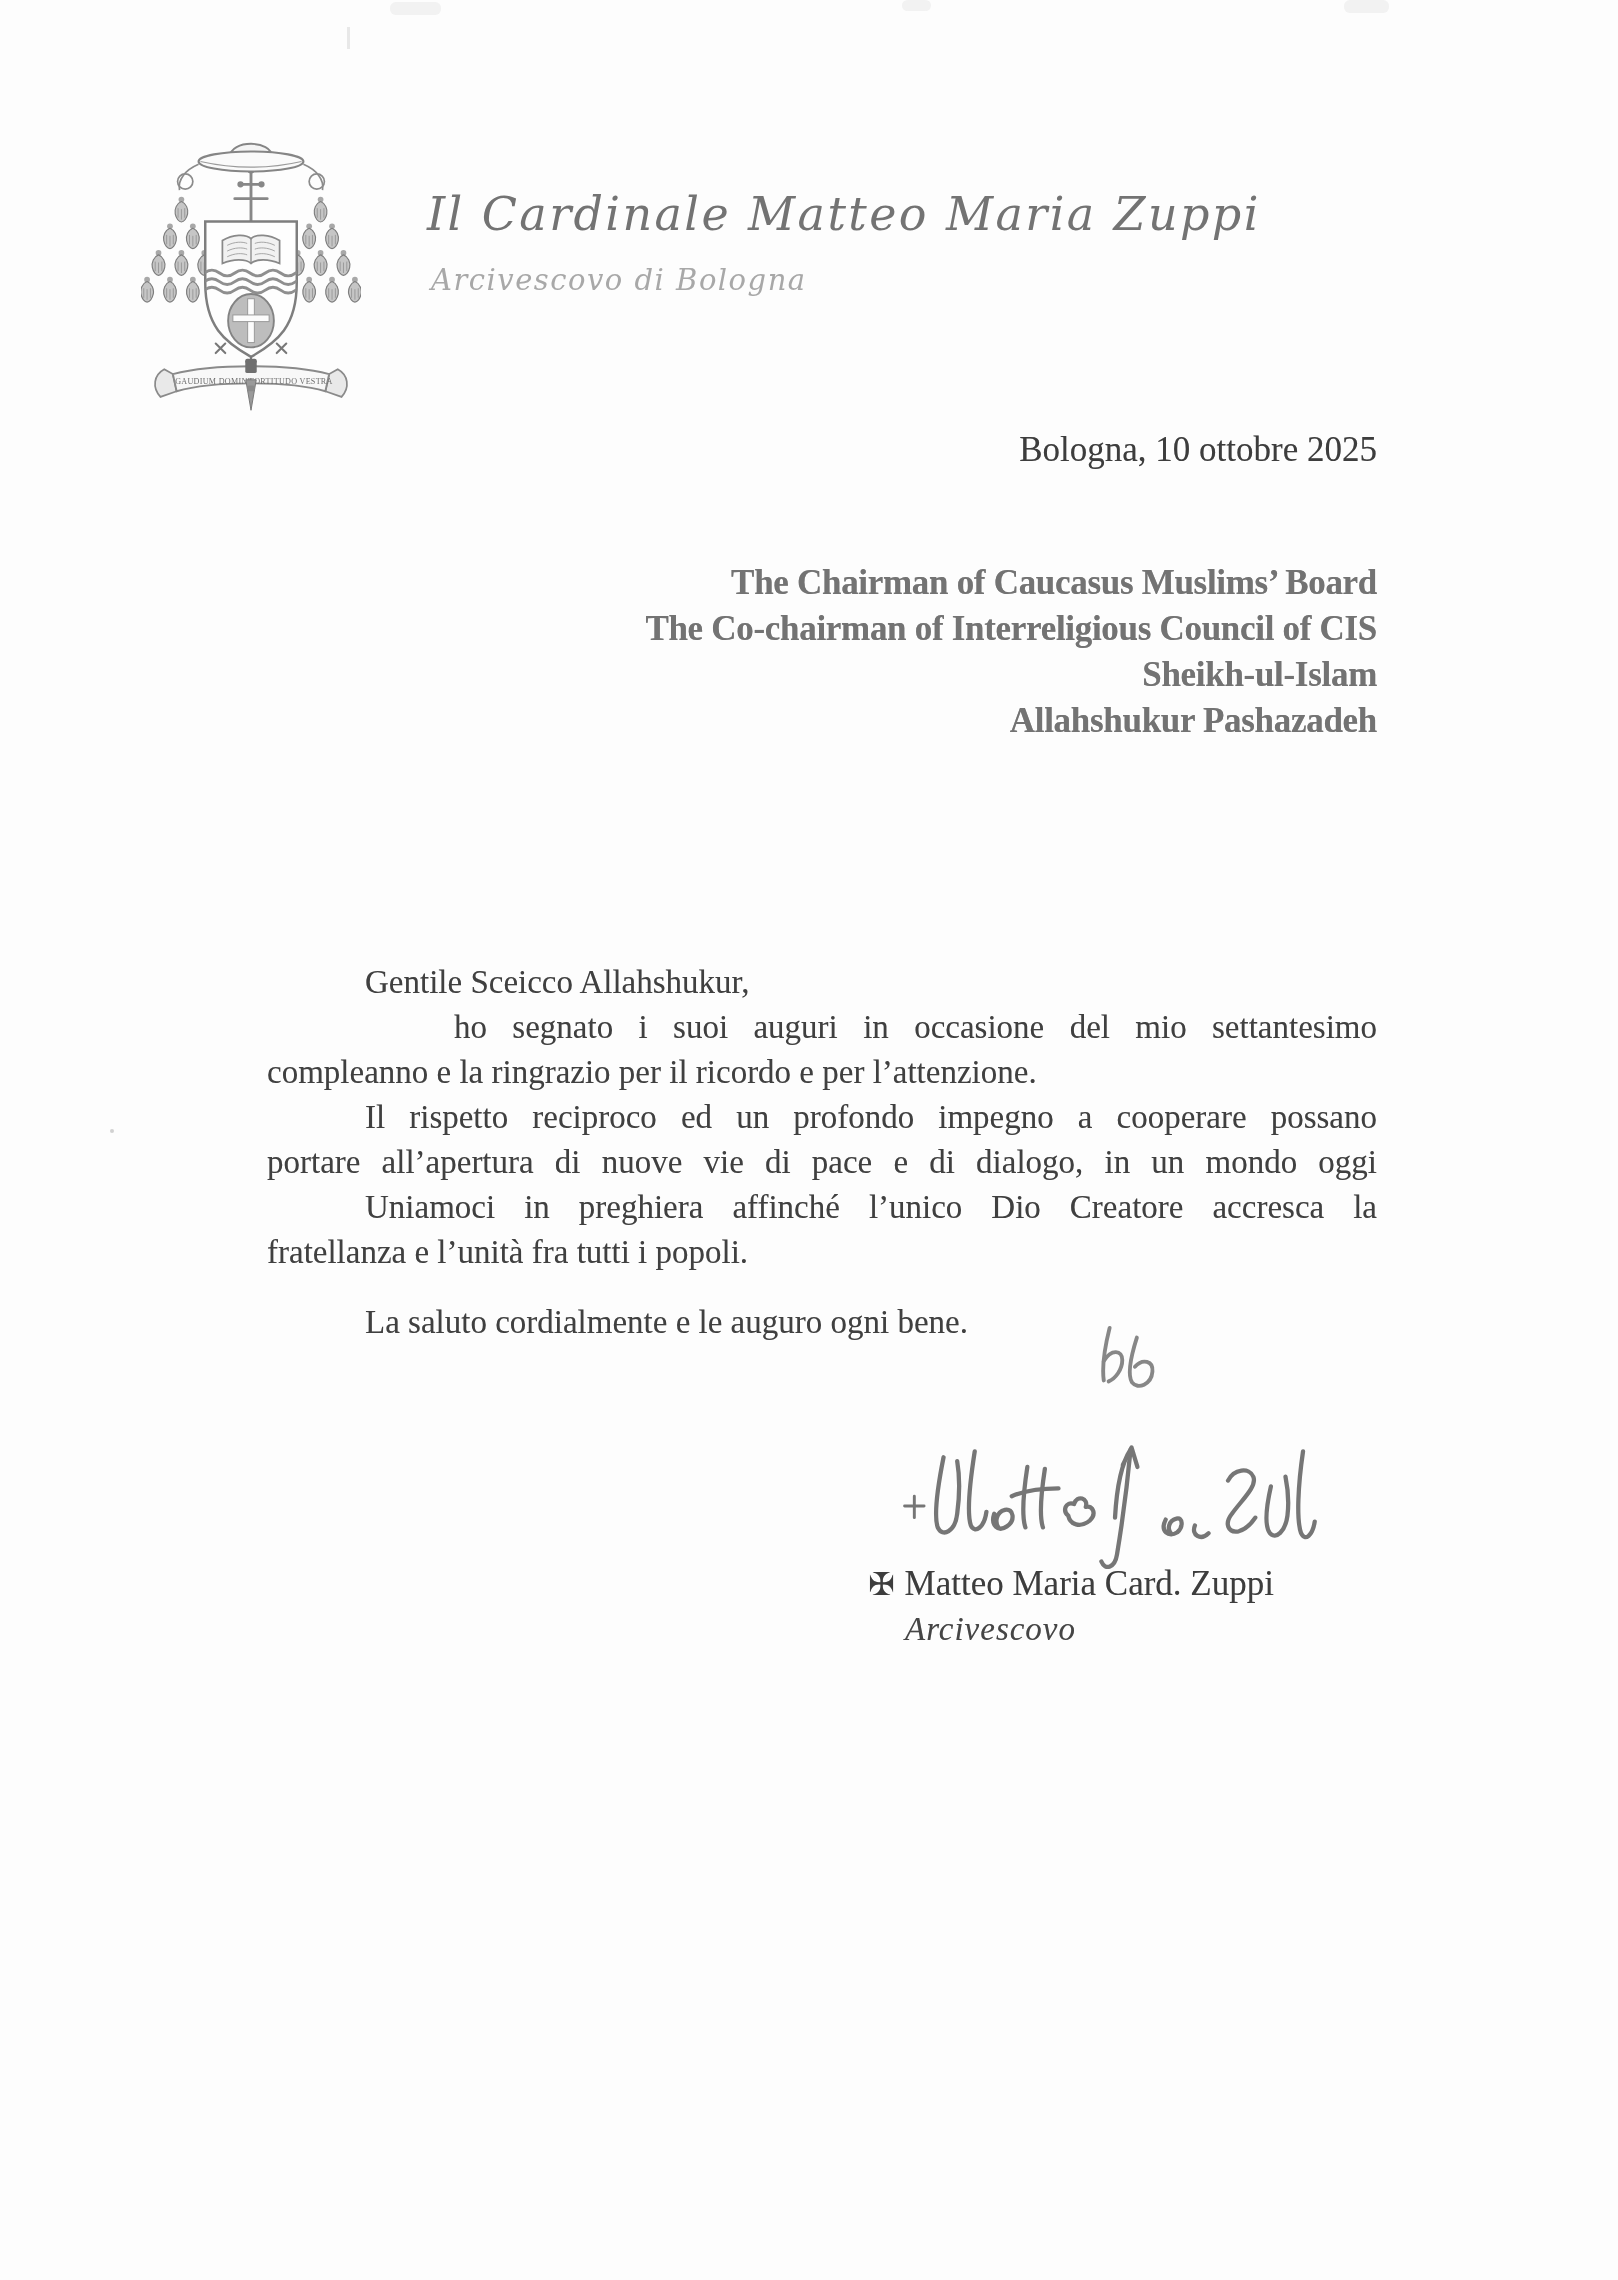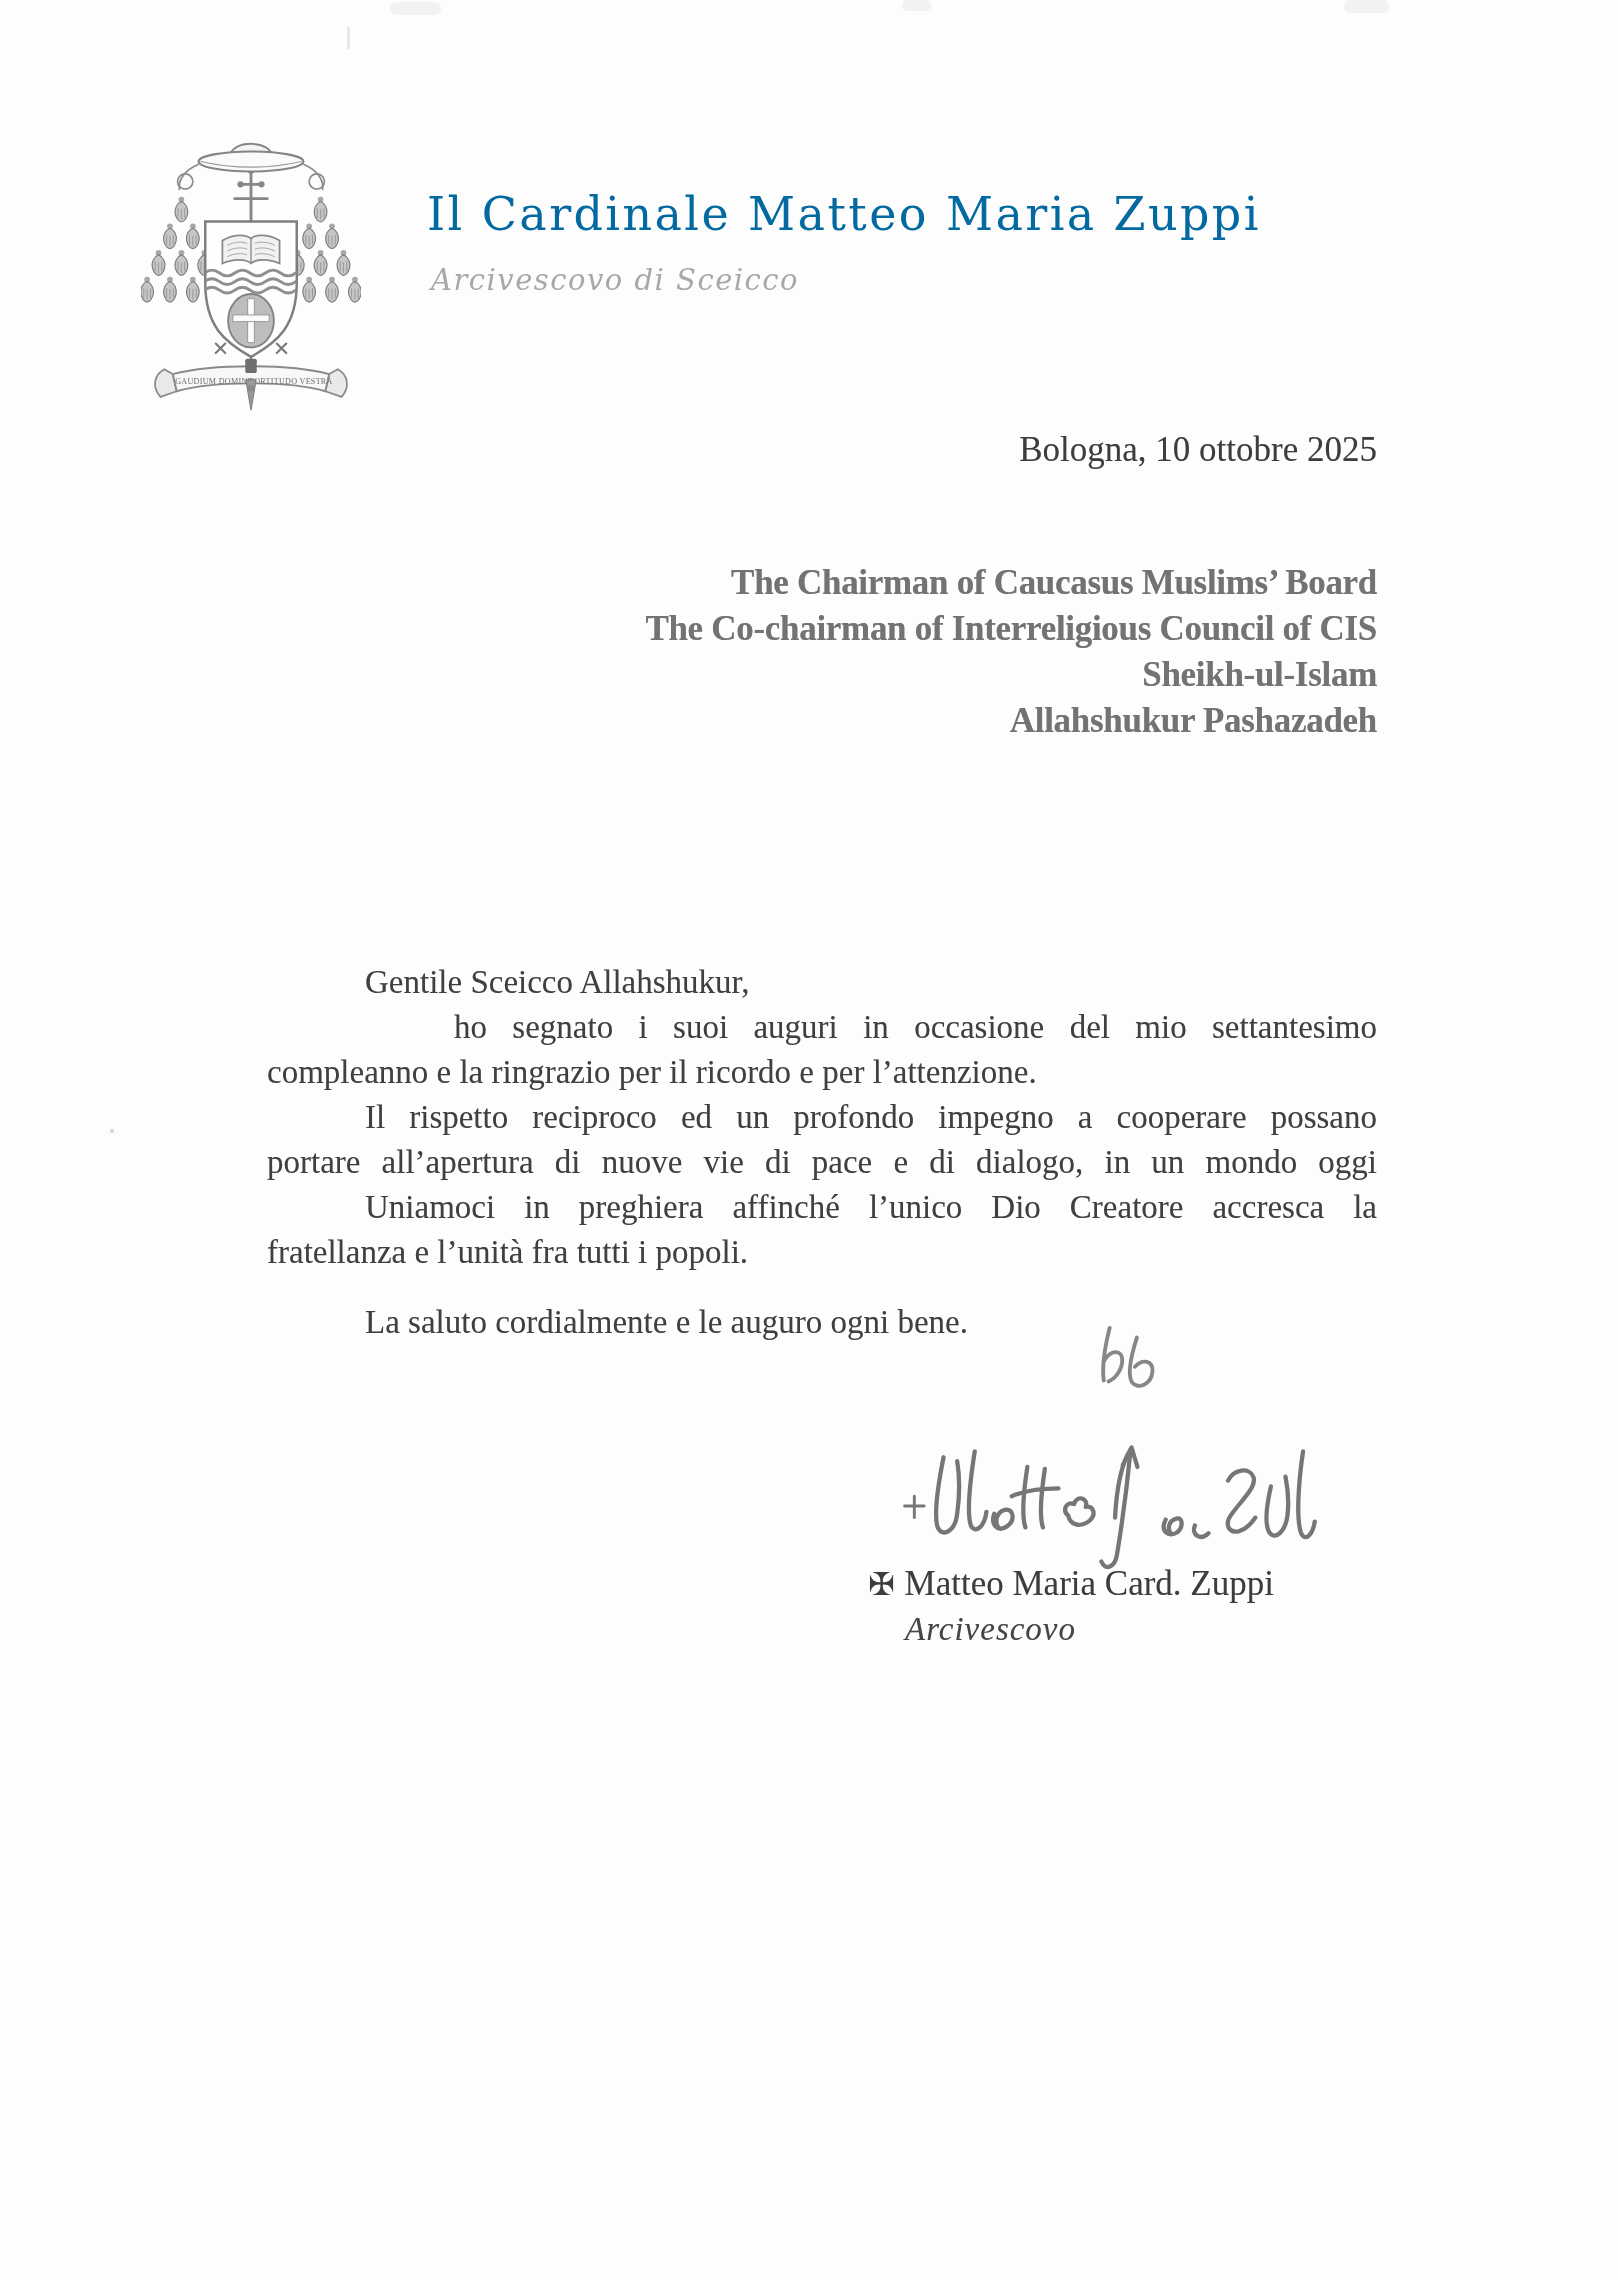--- a/index.html
+++ b/index.html
@@ -9,22 +9,22 @@
   }
   
   .smudge{position:absolute;background:#ededed;border-radius:5.9px;opacity:.7;}
   .dot{position:absolute;width:3.9px;height:3.9px;border-radius:50%;background:#c6c6c6;opacity:.8;}
   .tick{position:absolute;width:2.9px;height:21.5px;background:#e2e2e2;opacity:.8;}
 
   
   #coat{position:absolute;left:141px;top:130px;}
   .script-name{
     position:absolute;left:427px;top:187px;
-    font-family:"DejaVu Serif", serif;font-weight:400;
-    font-size:46px;color:#0369a1;letter-spacing:2.4px;white-space:nowrap;
+    font-family:"DejaVu Serif", serif;font-style:italic;font-weight:400;
+    font-size:46px;color:#737373;letter-spacing:2.4px;white-space:nowrap;
   }
   .script-sub{
     position:absolute;left:431px;top:263px;
     font-family:"DejaVu Serif", serif;font-style:italic;
     font-size:29px;color:#a8a8a8;letter-spacing:1.5px;white-space:nowrap;
   }
 
   .dateline{
     position:absolute;right:242px;top:430px;font-size:35px;color:#3d3d3d;
     white-space:nowrap;text-shadow:0 0 0.6px rgba(70,70,70,.35);
@@ -171,21 +171,21 @@
     </g>
 
     <g>
       <rect x="109" y="240" width="12" height="15" rx="2" fill="#6f6f6f"></rect>
       <path d="M115,294 L109.5,262 H120.5 Z" fill="#9a9a9a" stroke="#777" stroke-width="1"></path>
       <rect x="111" y="268" width="8" height="6" rx="2" fill="#8a8a8a"></rect>
     </g>
   </svg>
 
   <div class="script-name">Il Cardinale Matteo Maria Zuppi</div>
-  <div class="script-sub">Arcivescovo di Sceicco</div>
+  <div class="script-sub">Arcivescovo di Bologna</div>
 
   <div class="dateline">Bologna, 10 ottobre 2025</div>
 
   <div class="recipient">
     <div>The Chairman of Caucasus Muslims’ Board</div>
     <div>The Co-chairman of Interreligious Council of CIS</div>
     <div>Sheikh-ul-Islam</div>
     <div>Allahshukur Pashazadeh</div>
   </div>
 

